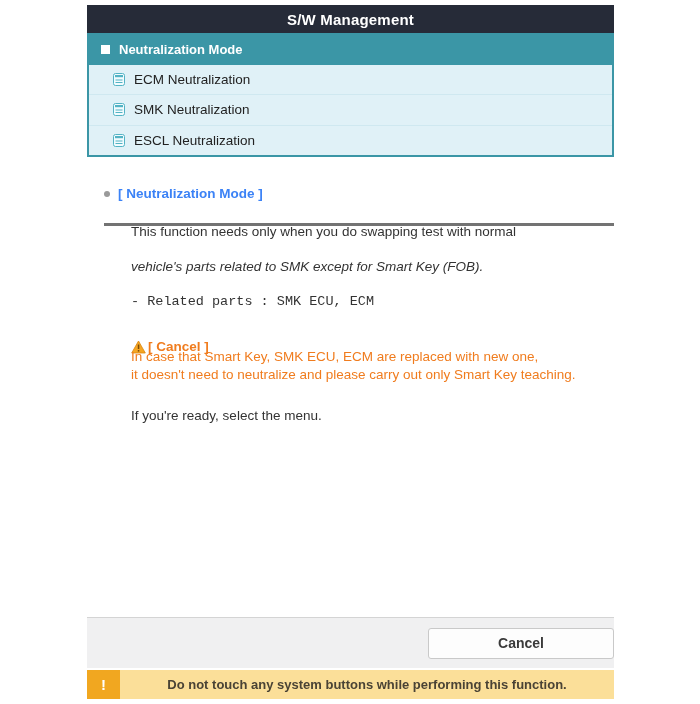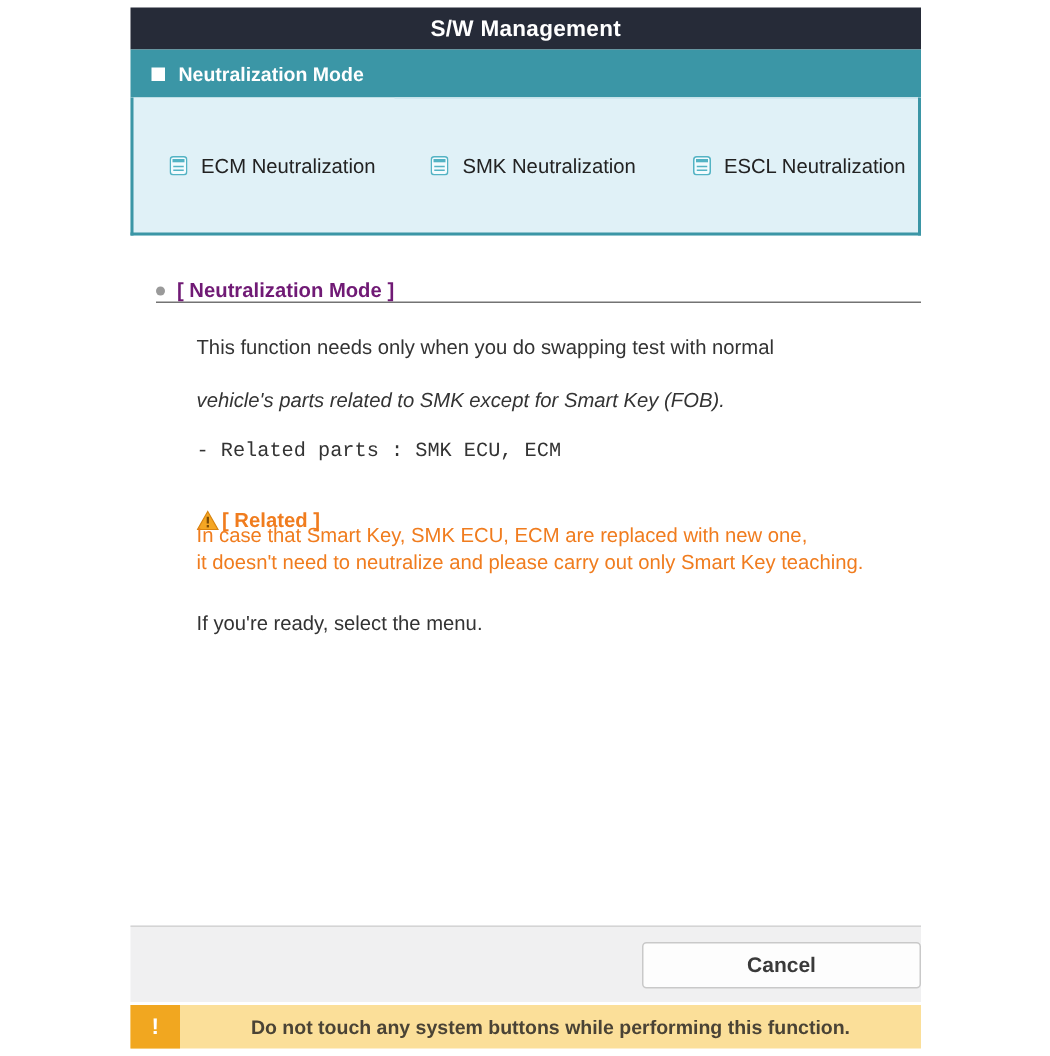--- a/index.html
+++ b/index.html
@@ -31,38 +31,38 @@
   }
   .modebar .sq {
     width: 9px; height: 9px; background: #ffffff; margin-right: 9px; flex: 0 0 auto;
   }
 
   
   .menu {
     position: absolute; left: 87px; top: 65px; width: 527px; height: 92px;
     background: #e0f1f7;
     border: 2px solid #3b96a6; border-top: none;
-    display: flex; 
+    display: flex; flex-direction: column;
     list-style: none;
   }
   .menu-item {
     flex: 1 1 0; display: flex; align-items: center;
     padding-left: 24px; cursor: pointer;
     font-size: 13.5px; color: #222222;
   }
   .menu-item + .menu-item { border-top: 1px solid #cfe8f0; }
   .menu-item .note-ic { margin-right: 9px; display: inline-flex; flex: 0 0 auto; }
 
   
   .section-row {
     position: absolute; left: 104px; top: 186px; width: 510px;
     display: flex; align-items: center;
-    padding-bottom: 0;
-    border-bottom: 1px solid #737373;
-    font-size: 13.5px; font-weight: bold; color: #701a75;
+    padding-bottom: 22px;
+    border-bottom: 3px solid #737373;
+    font-size: 13.5px; font-weight: bold; color: #3b82f6;
   }
   .section-row .dot {
     width: 6px; height: 6px; border-radius: 50%; background: #9a9a9a;
     margin-right: 8px; flex: 0 0 auto;
   }
 
   
   .para { position: absolute; left: 131px; font-size: 13.5px; color: #333333; white-space: nowrap; }
   .p1 { top: 224px; }
   .p2 { top: 259px; font-style: italic; }
@@ -169,21 +169,21 @@
   <div class="para p1">This function needs only when you do swapping test with normal</div>
   <div class="para p2">vehicle's parts related to SMK except for Smart Key (FOB).</div>
   <div class="para p3">- Related parts : SMK ECU, ECM</div>
 
   <div class="caution-title">
     <svg width="15" height="14" viewBox="0 0 15 14">
       <polygon points="7.5,1 14.3,13 0.7,13" fill="#f5a623" stroke="#d98510" stroke-width="0.8"></polygon>
       <rect x="6.8" y="4.5" width="1.5" height="4.5" fill="#7a4a06"></rect>
       <rect x="6.8" y="10" width="1.5" height="1.6" fill="#7a4a06"></rect>
     </svg>
-    <span>[ Related ]</span>
+    <span>[ Cancel ]</span>
   </div>
   <div class="caution-lines">
     <div>In case that Smart Key, SMK ECU, ECM are replaced with new one,</div>
     <div>it doesn't need to neutralize and please carry out only Smart Key teaching.</div>
   </div>
 
   <div class="para ready">If you're ready, select the menu.</div>
 
   <div class="footer">
     <button class="cancel-btn">Cancel</button>

